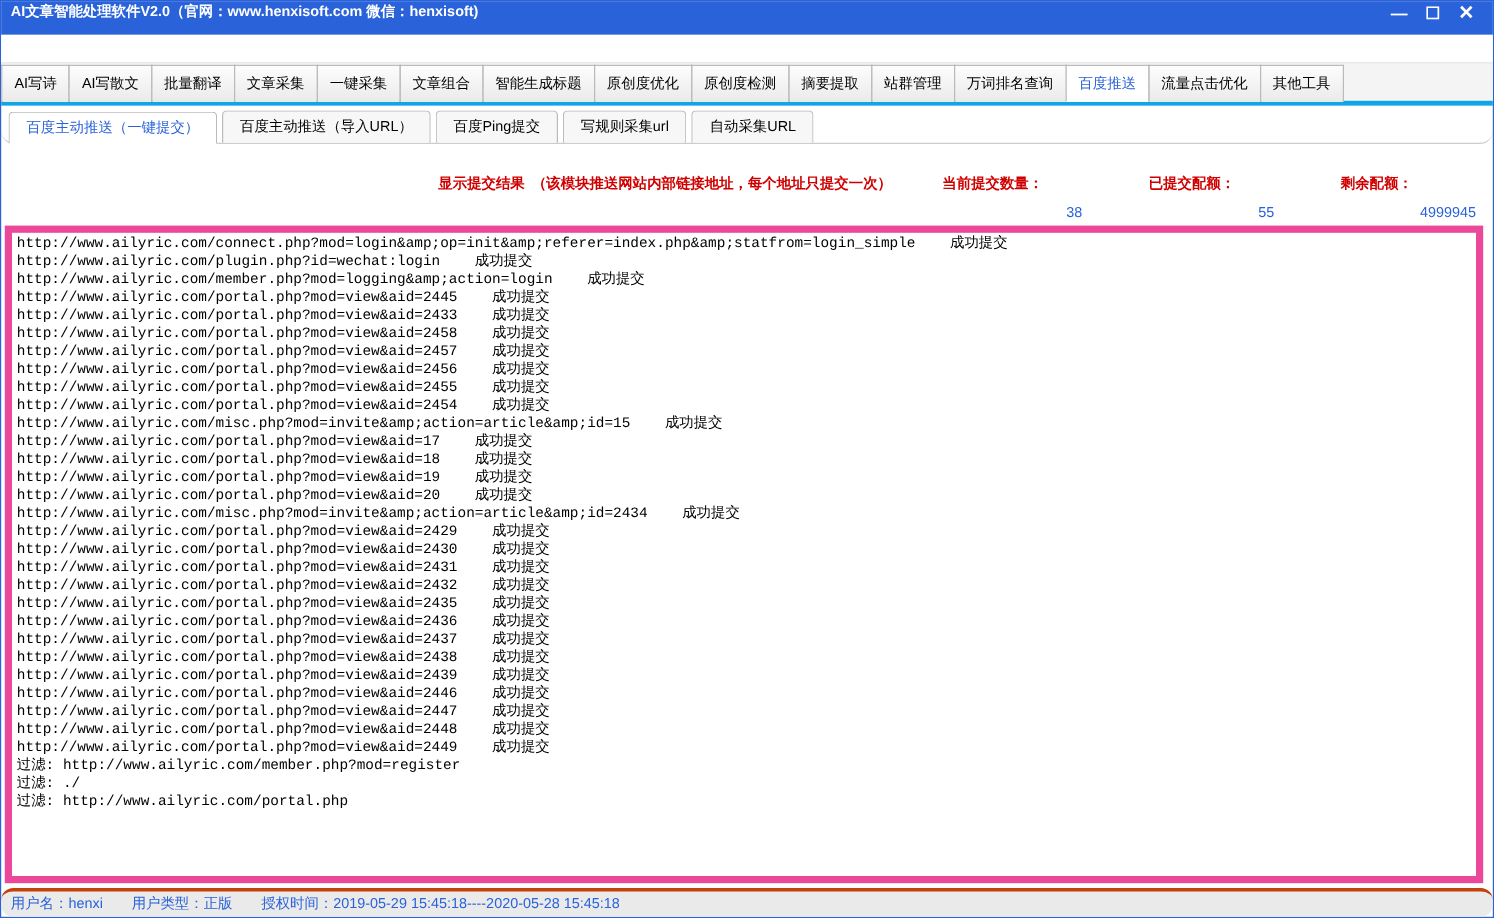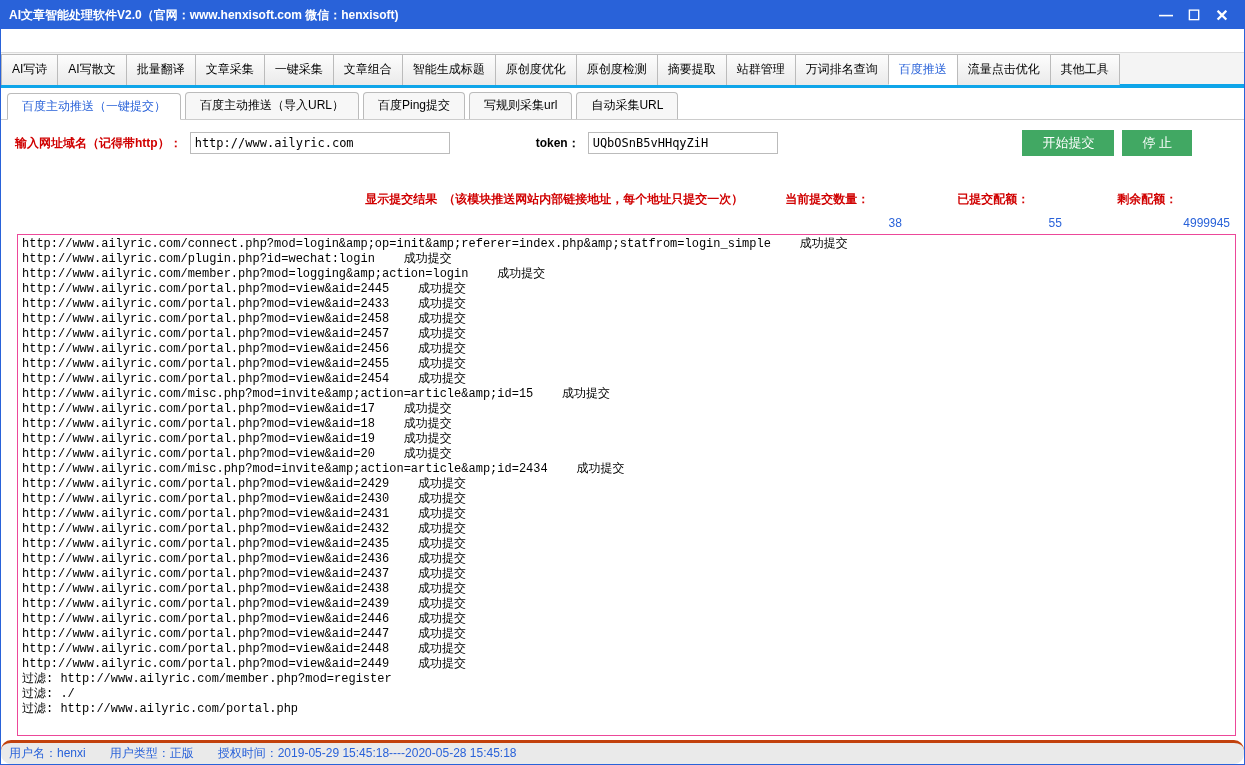--- a/index.html
+++ b/index.html
@@ -1,37 +1,37 @@
 <!DOCTYPE html>
 <html><head>
 <meta charset="utf-8">
 <style>
 * { margin: 0; padding: 0; box-sizing: border-box; }
 body { font-family: "Microsoft YaHei", SimSun, Arial, sans-serif; font-size: 12px; background: #fff; overflow: hidden; }
 .window { width: 1245px; height: 765px; display: flex; flex-direction: column; border: 1px solid #2962d9; }
-.titlebar { height: 28px; background: #2962d9; color: #fff; display: flex; align-items: center; padding: 0 8px; font-weight: bold; }
+.titlebar { height: 28px; background: #2962d9; color: #fff; display: flex; padding: 0 8px; font-weight: bold; }
 .titlebar .title-text { flex: 1; }
 .titlebar .win-btn { width: 28px; height: 20px; display: inline-flex; align-items: center; justify-content: center; cursor: pointer; font-size: 14px; }
 .titlebar .win-btn.close { font-size: 16px; font-weight: bold; }
 .spacer-bar { height: 24px; background: #fff; border-bottom: 1px solid #ddd; }
 .main-tabs { display: flex; border-bottom: 4px solid #0ea5e9; background: #f4f4f4; }
 .main-tab { padding: 6px 10px; border: 1px solid #bbb; border-bottom: none; background: linear-gradient(#fdfdfd,#eaeaea); margin-right: -1px; cursor: pointer; white-space: nowrap; position: relative; top: 1px; }
 .main-tab.active { background: #fff; border-bottom: 1px solid #fff; color: #2962d9; }
-.sub-tabs { display: flex; padding: 4px 6px 0 6px; border-bottom: 1px solid #ccc; }
+.sub-tabs { display: flex; padding: 4px 6px 0 6px; border-bottom: 1px solid #ccc; border-radius: 11px; }
 .sub-tab { padding: 4px 14px; border: 1px solid #bbb; border-bottom: none; border-radius: 4px 4px 0 0; margin-right: 4px; cursor: pointer; background: #f7f7f7; }
 .sub-tab.active { background: #fff; color: #2962d9; border-bottom: 1px solid #fff; position: relative; top: 1px; }
 .form-row { display: flex; align-items: center; padding: 10px 14px; gap: 8px; }
 .form-row .label-red { color: #d00000; font-weight: bold; }
 .form-row input[type=text] { height: 22px; border: 1px solid #bbb; padding: 0 4px; font-family: Consolas, monospace; font-size: 12px; }
 .btn-green { background: #41a863; color: #fff; border: none; padding: 4px 20px; height: 26px; cursor: pointer; font-size: 13px; }
 .status-row { display: flex; align-items: center; padding: 2px 14px 4px 14px; gap: 6px; justify-content: flex-end; }
 .status-row .red { color: #d00000; font-weight: bold; }
 .status-row .blue { color: #2962d9; margin-top: 48px; }
 .status-row .gap { width: 30px; }
-.log-wrap { flex: 1; margin: 0 8px 4px 16px; border: 1px solid #ec4899; position: relative; display: flex; }
+.log-wrap { flex: 1; margin: 0 8px 4px 3px; border: 6px solid #ec4899; position: relative; display: flex; }
 .log { flex: 1; overflow-y: scroll; font-family: Consolas, "Courier New", monospace; font-size: 12px; line-height: 15px; padding: 2px 4px; white-space: pre; }
 .log-line { white-space: pre; }
 .footer { height: 24px; background: #eaeaea; border-top: 3px solid #c2410c; display: flex; align-items: center; padding: 0 8px; color: #2962d9; font-size: 12px; border-radius: 10px; }
 .footer .seg { margin-right: 24px; }
 .footer .spacer { flex: 1; }
 .footer .link { color: #b91c1c; cursor: pointer; margin-top: 43px; }
 ::-webkit-scrollbar { width: 16px; background: #f0f0f0; }
 ::-webkit-scrollbar-thumb { background: #c8c8c8; border: 1px solid #aaa; }
 </style>
 </head>
@@ -67,31 +67,20 @@
     </div>
 
   <div class="sub-tabs" id="sub-tabs">
       <div class="sub-tab active">百度主动推送（一键提交）</div>
       <div class="sub-tab">百度主动推送（导入URL）</div>
       <div class="sub-tab">百度Ping提交</div>
       <div class="sub-tab">写规则采集url</div>
       <div class="sub-tab">自动采集URL</div>
     </div>
 
-  <div class="form-row">
-    <span class="label-red">输入网址域名（记得带http）：</span>
-    <input type="text" style="width: 260px;" value="http://www.ailyric.com">
-    <span style="width:70px"></span>
-    <span style="font-weight:bold">token：</span>
-    <input type="text" style="width: 190px;" value="UQbOSnB5vHHqyZiH">
-    <span style="flex:1"></span>
-    <button class="btn-green">开始提交</button>
-    <button class="btn-green">停 止</button>
-    <span style="width:30px"></span>
-  </div>
 
   <div class="status-row">
     <span class="red">显示提交结果</span>
     <span class="red">（该模块推送网站内部链接地址，每个地址只提交一次）</span>
     <span class="gap"></span>
     <span class="red">当前提交数量：</span>
     <span class="blue" style="width:40px;text-align:center">38</span>
     <span class="gap"></span>
     <span class="red">已提交配额：</span>
     <span class="blue" style="width:40px;text-align:center">55</span>

